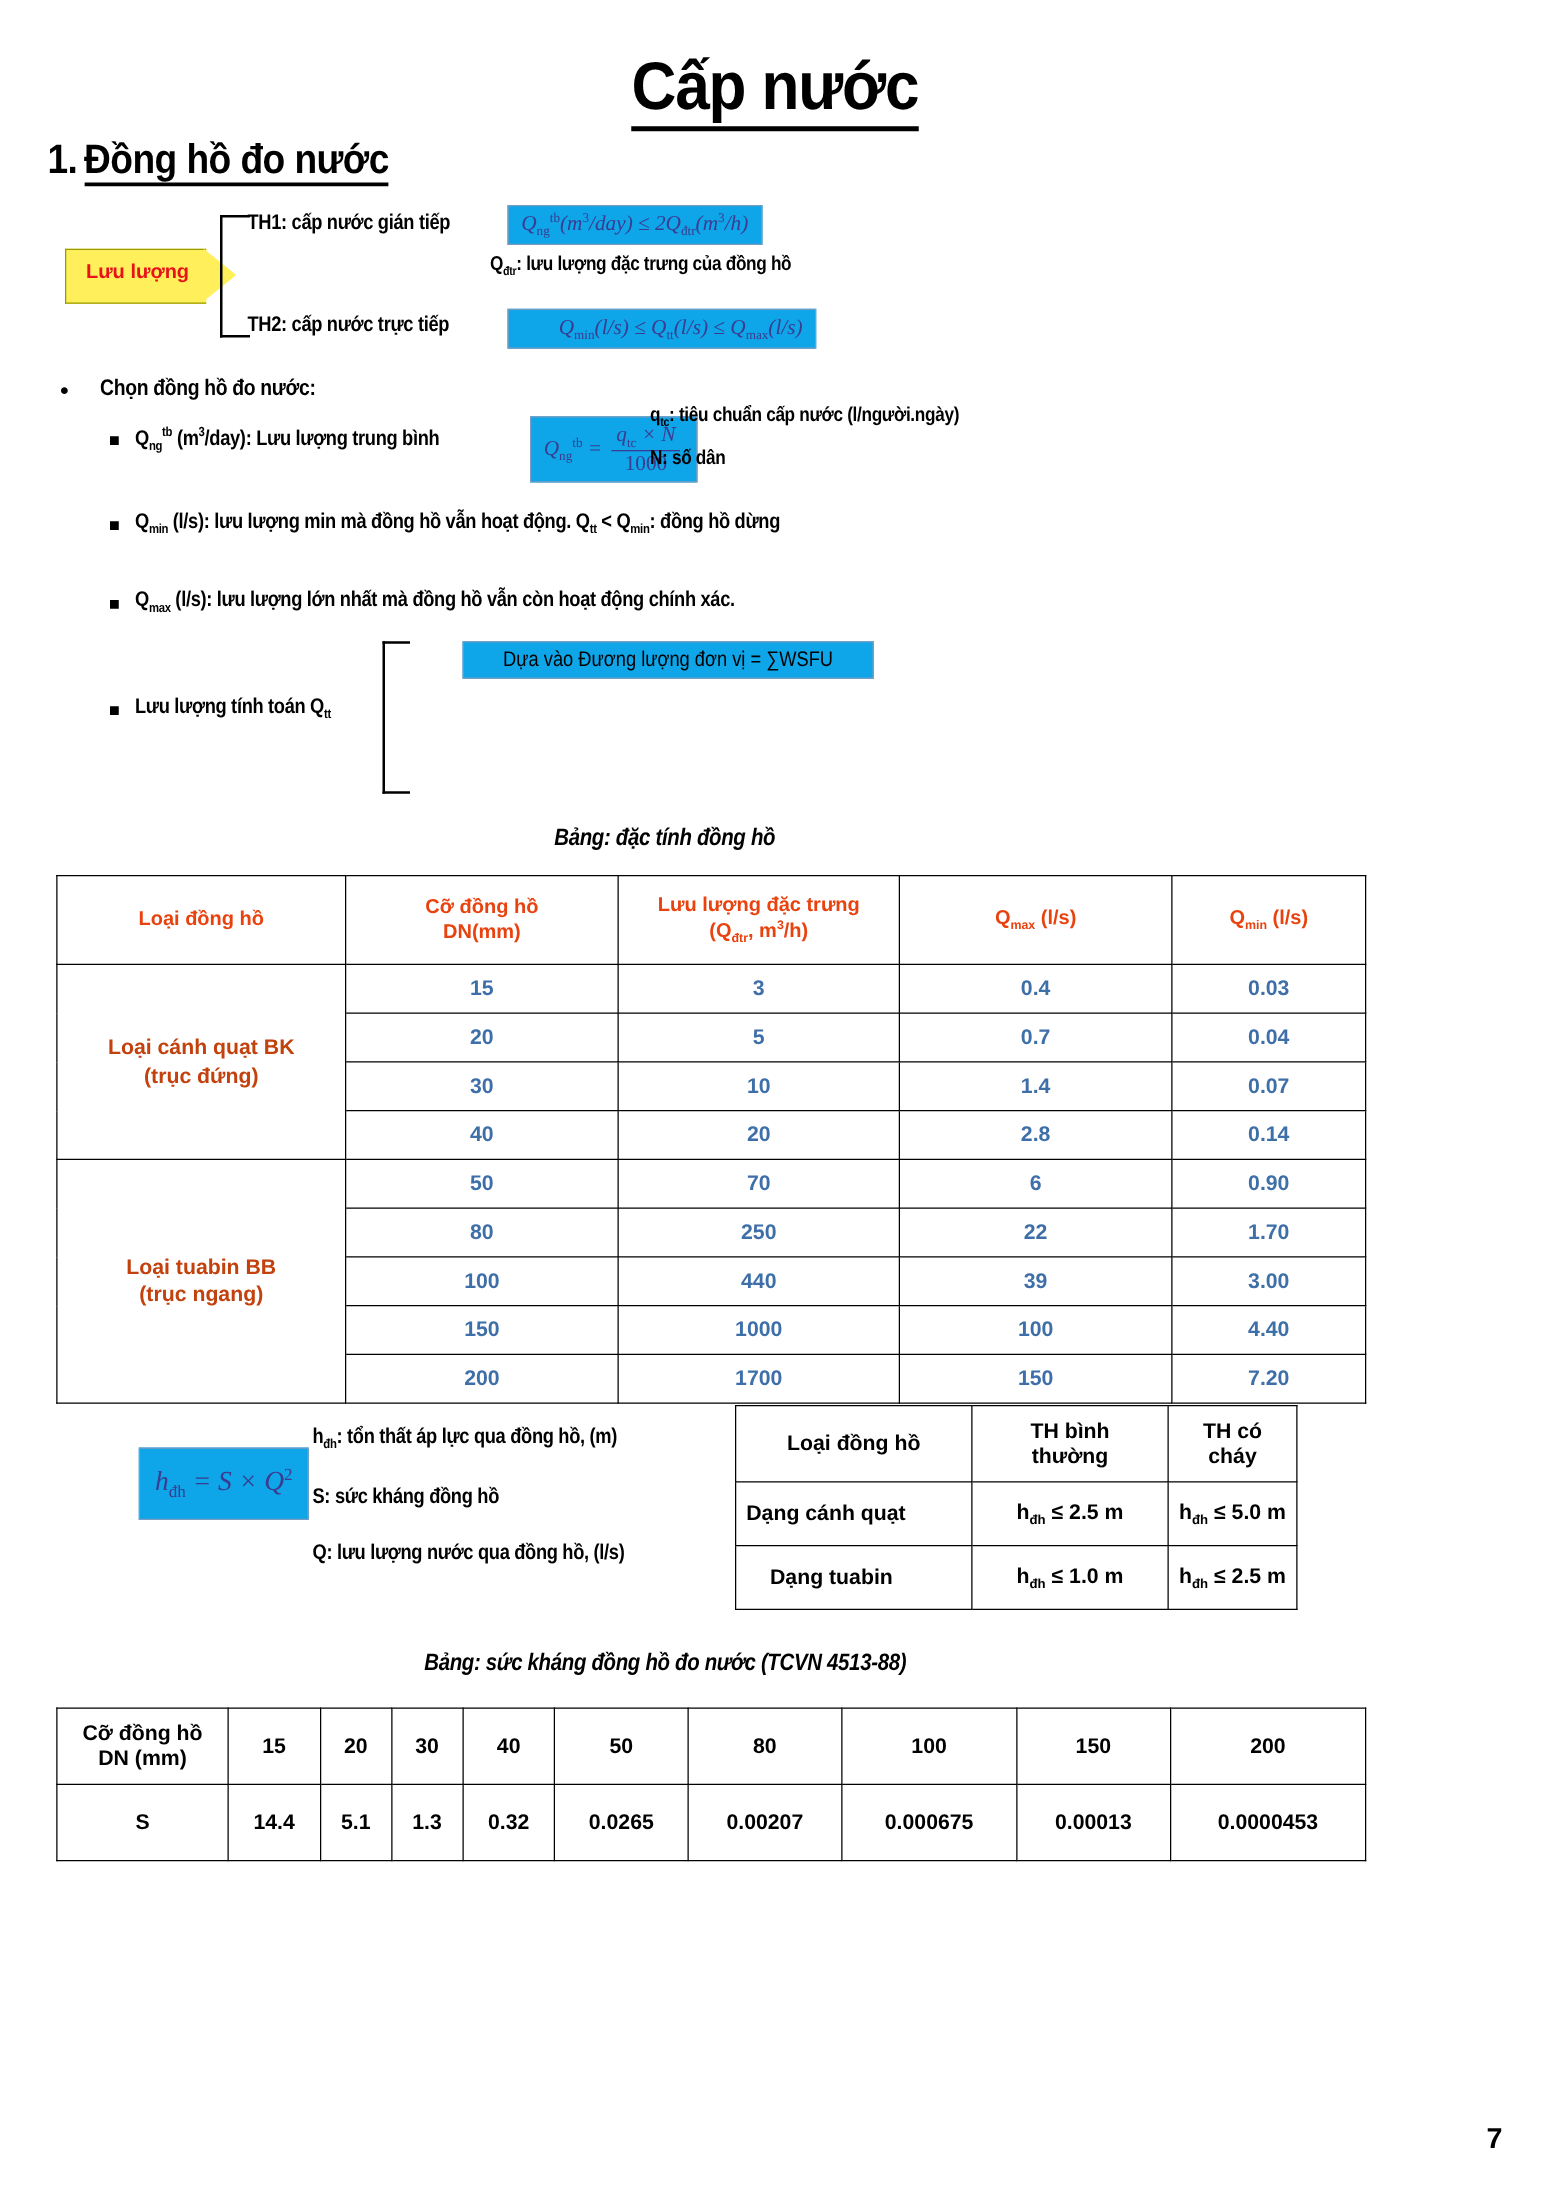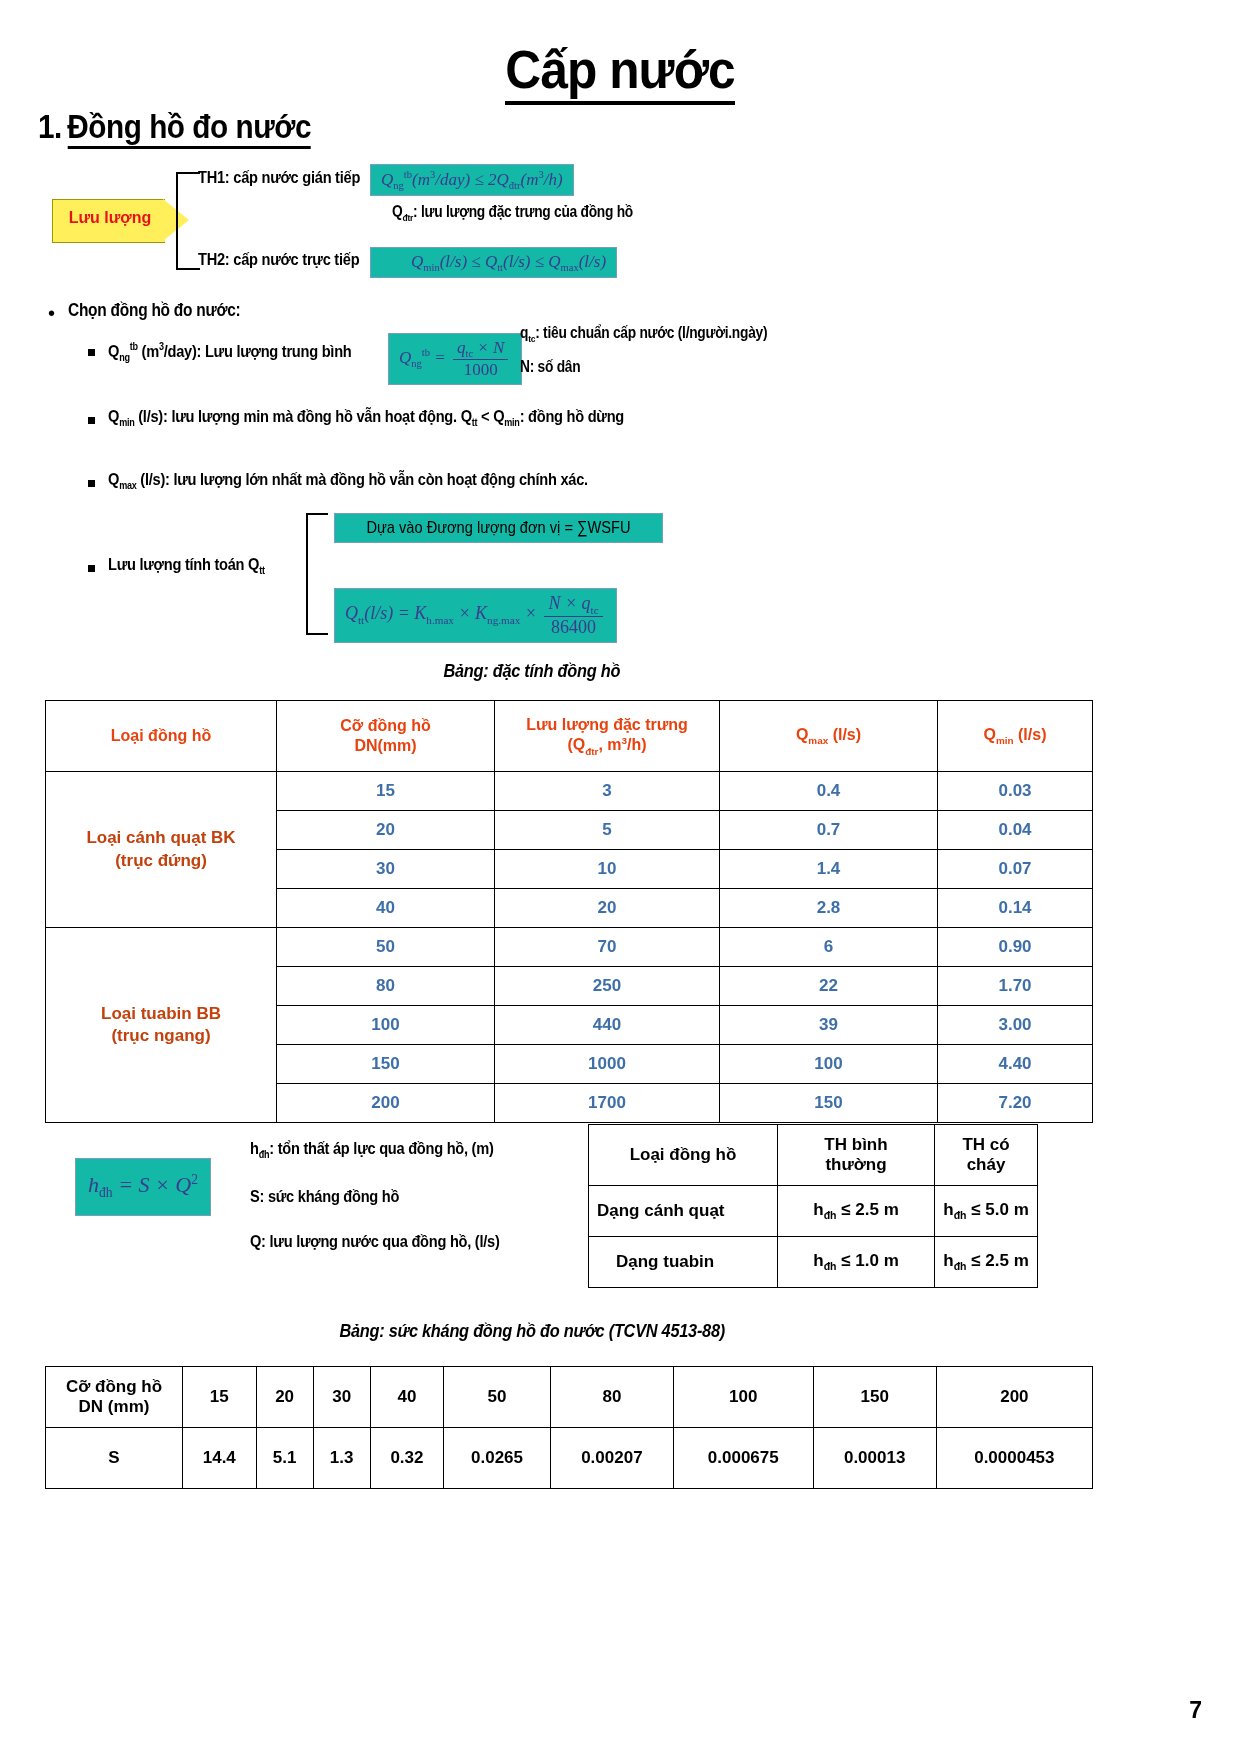--- a/index.html
+++ b/index.html
@@ -122,26 +122,27 @@
     position: absolute;
     font-size: 17px;
     font-weight: 600;
     letter-spacing: -0.3px;
   }
 
   
   .fbox {
     position: absolute;
     border: 1px solid #7a9cc0;
-    background: #14b8a6;
+    background: #0ea5e9;
     color: #3b3b8f;
     font-family: "Liberation Serif", serif;
     font-style: italic;
     padding: 4px 10px;
     white-space: nowrap;
+    margin-left: 36px;
   }
   .fbox .up { font-style: normal; }
   sub { font-size: 0.62em; font-style: normal; }
   sup { font-size: 0.62em; font-style: normal; }
   .frac {
     display: inline-block;
     vertical-align: middle;
     text-align: center;
     margin: 0 3px;
   }
@@ -305,21 +306,21 @@
   </div>
 
   <div class="th-line" style="left:198px; top:250px;">
     <span class="cond">TH2: cấp nước trực tiếp</span>
   </div>
   <div class="fbox" style="left:370px; top:247px; font-size:17px;padding-left:40px;">
     <span>Q<sub>min</sub>(l/s) ≤ Q<sub>tt</sub>(l/s) ≤ Q<sub>max</sub>(l/s)</span>
   </div>
 
   <div class="bullet-dot" style="left:48px; top:303px;">•</div>
-  <div class="btext big" style="left:68px; top:300px;text-align:center;">
+  <div class="btext big" style="left:80px; top:300px;text-align:center;">
     <span class="cond">Chọn đồng hồ đo nước:</span>
   </div>
 
   <div class="bullet-sq" style="left:88px; top:349px;"></div>
   <div class="btext" style="left:108px; top:340px;">
     <span class="cond">Q<sub>ng</sub><sup>tb</sup> (m<sup>3</sup>/day): Lưu lượng trung bình</span>
   </div>
   <div class="fbox" style="left:388px; top:333px; font-size:17px;">
     <span>Q<sub>ng</sub><sup>tb</sup> =</span>
     <span class="frac">
@@ -347,27 +348,20 @@
   <div class="bullet-sq" style="left:88px; top:565px;"></div>
   <div class="btext" style="left:108px; top:555px;">
     <span class="cond">Lưu lượng tính toán Q<sub>tt</sub></span>
   </div>
   <div class="brace2"></div>
 
   <div class="fbox" style="left:334px; top:513px; font-size:17px; font-style:normal; color:#000; font-family:'Liberation Sans',sans-serif;">
     <span class="condc">Dựa vào Đương lượng đơn vị = ∑WSFU</span>
   </div>
 
-  <div class="fbox" style="left:334px; top:588px; font-size:18px;">
-    <span>Q<sub>tt</sub>(l/s) = K<sub>h.max</sub> × K<sub>ng.max</sub> ×</span>
-    <span class="frac">
-      <span class="n">N × q<sub>tc</sub></span>
-      <span class="d up">86400</span>
-    </span>
-  </div>
 
   <div class="caption" style="top:660px;">
     <span class="condc">Bảng: đặc tính đồng hồ</span>
   </div>
 
   <table class="grid" id="meter-table">
     <thead>
       <tr>
         <th style="width:218px;">Loại đồng hồ</th>
         <th style="width:205px;">Cỡ đồng hồ<br>DN(mm)</th>

